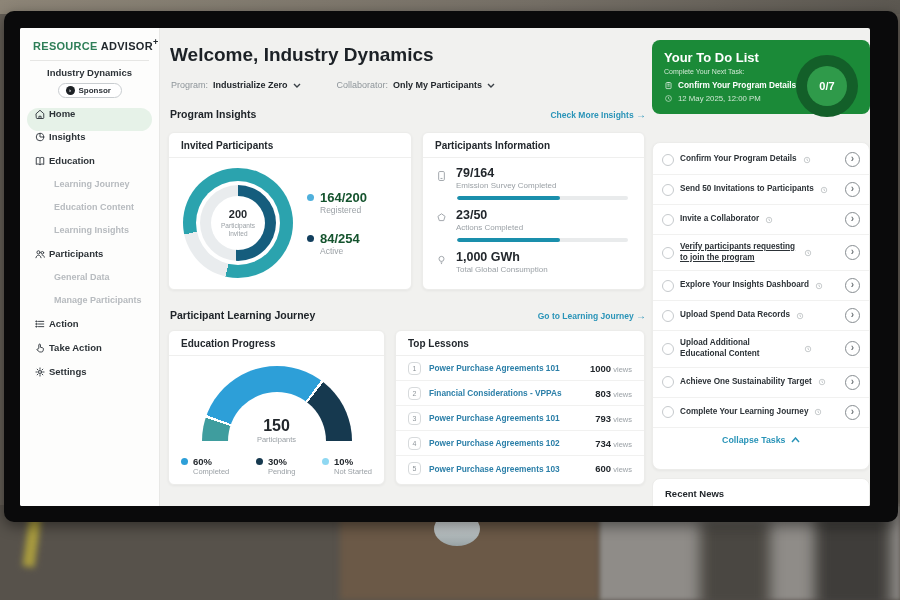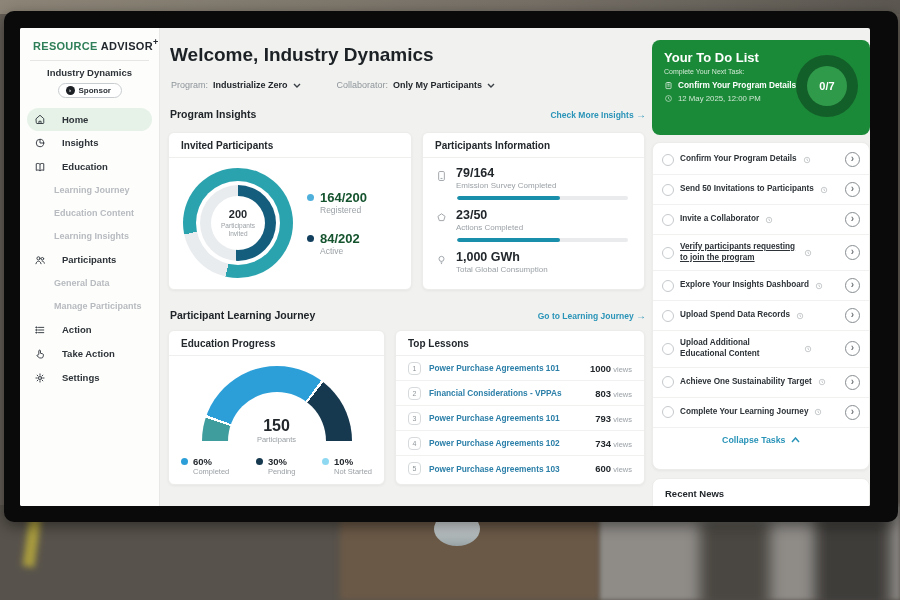--- a/index.html
+++ b/index.html
@@ -25,21 +25,21 @@
 
   
   .sidebar { position:absolute; left:0; top:0; width:140px; height:100%; background:#fdfdfc; border-right:1px solid #e8e8e6; }
   .logo { padding:9px 0 6px 13px; font-size:11px; font-weight:bold; letter-spacing:.3px; }
   .logo .g { color:#2e7e57; } .logo .d { color:#22282d; } .logo .p { color:#22282d; font-size:9px; vertical-align:super; }
   .logo-div { border-bottom:1px solid #e6e6e4; margin:2px 10px 6px 10px; }
   .org { text-align:center; font-weight:bold; font-size:9.5px; color:#2c3237; }
   .badge { display:flex; align-items:center; gap:4px; width:64px; margin:5px auto 10px auto; border:1px solid #c9cdd0; border-radius:9px; padding:2px 7px; font-size:8px; font-weight:bold; color:#2c3237; background:#fff; }
   .badge-dot { width:9px; height:9px; border-radius:50%; background:#1d2125; color:#fff; font-size:6px; line-height:9px; text-align:center; }
   .nav { }
-  .nav-item { display:flex; align-items:center; gap:16px; height:24px; padding-left:14px; font-size:9.5px; font-weight:bold; color:#2d3338; cursor:pointer; }
+  .nav-item { display:flex; gap:3px; height:24px; padding-left:14px; font-size:9.5px; font-weight:bold; color:#2d3338; cursor:pointer; }
   .nav-item svg { width:12px; height:12px; stroke:#3a4046; fill:none; stroke-width:1.3; stroke-linecap:round; stroke-linejoin:round; flex:0 0 auto; }
   .nav-item.active { background:#e6f2e8; border-radius:13px; margin:0 7px; padding-left:7px; height:23px; }
   .nav-item.sub { padding-left:34px; color:#b7bbbf; font-weight:bold; font-size:9px; height:23px; }
 
   
   .main { position:absolute; left:140px; top:0; width:492px; height:100%; }
   .welcome { position:absolute; left:10px; top:16px; font-size:19px; font-weight:800; color:#1c2126; }
   .filters { position:absolute; left:11px; top:52px; display:flex; gap:36px; align-items:center; }
   .filter { display:flex; gap:5px; align-items:center; font-size:9px; }
   .filter .lab { color:#8e959a; }
@@ -95,21 +95,21 @@
   
   .lesson { display:flex; align-items:center; gap:8px; padding:0 12px; height:25px; border-bottom:1px solid #f1f1f0; }
   .lesson:last-child { border-bottom:none; }
   .rank { width:13px; height:13px; border:1px solid #d7dadc; border-radius:4px; font-size:7px; color:#8e959a; display:flex; align-items:center; justify-content:center; flex:0 0 auto; }
   .lesson-title { flex:1; font-size:8.3px; font-weight:bold; color:#2b7fa8; cursor:pointer; white-space:nowrap; overflow:hidden; }
   .lesson-views { font-size:7.5px; color:#9ba1a6; white-space:nowrap; }
   .lesson-views b { font-size:9.5px; color:#22272c; }
 
   
   .rightcol { position:absolute; left:632px; top:0; width:218px; height:100%; }
-  .todo-green { position:absolute; left:0; top:12px; width:218px; height:95px; background:#1b8a38; border-radius:8px; color:#fff; padding:10px 12px; }
+  .todo-green { position:absolute; left:0; top:12px; width:218px; height:74px; background:#1b8a38; border-radius:8px; color:#fff; padding:10px 12px; }
   .todo-title { font-size:13px; font-weight:800; }
   .todo-sub { font-size:7px; color:#cfe8d4; margin-top:3px; }
   .todo-line { display:flex; gap:5px; align-items:center; margin-top:5px; font-size:8.3px; font-weight:bold; }
   .todo-line.dim { color:#cfe8d4; font-weight:normal; font-size:7.8px; margin-top:4px; }
   .todo-line svg { width:9px; height:9px; stroke:#fff; fill:none; stroke-width:1.2; flex:0 0 auto; }
   .todo-line.dim svg { stroke:#cfe8d4; }
   .ring { position:absolute; right:12px; top:15px; width:62px; height:62px; border-radius:50%; background:#135f29; display:flex; align-items:center; justify-content:center; }
   .ring-in { width:40px; height:40px; border-radius:50%; background:#2f9a4a; display:flex; align-items:center; justify-content:center; font-size:11px; font-weight:800; color:#fff; }
 
   .tasks-card { position:absolute; left:0; top:114px; width:218px; height:328px; background:#fff; border:1px solid #ececea; border-radius:8px; box-shadow:0 1px 3px rgba(0,0,0,.05); padding:2px 0; overflow:hidden; }
@@ -261,21 +261,21 @@
           <div class="ileg-item">
             <span class="dot dot-reg"></span>
             <div>
               <div class="ileg-val">164/200</div>
               <div class="ileg-lab">Registered</div>
             </div>
           </div>
           <div class="ileg-item">
             <span class="dot dot-act"></span>
             <div>
-              <div class="ileg-val">84/202</div>
+              <div class="ileg-val">84/254</div>
               <div class="ileg-lab">Active</div>
             </div>
           </div>
         </div>
       </div>
     </div>
 
     <div class="card" style="left:262px; top:104px; width:223px; height:158px;">
       <div class="card-title">Participants Information</div>
       <div class="metric">

